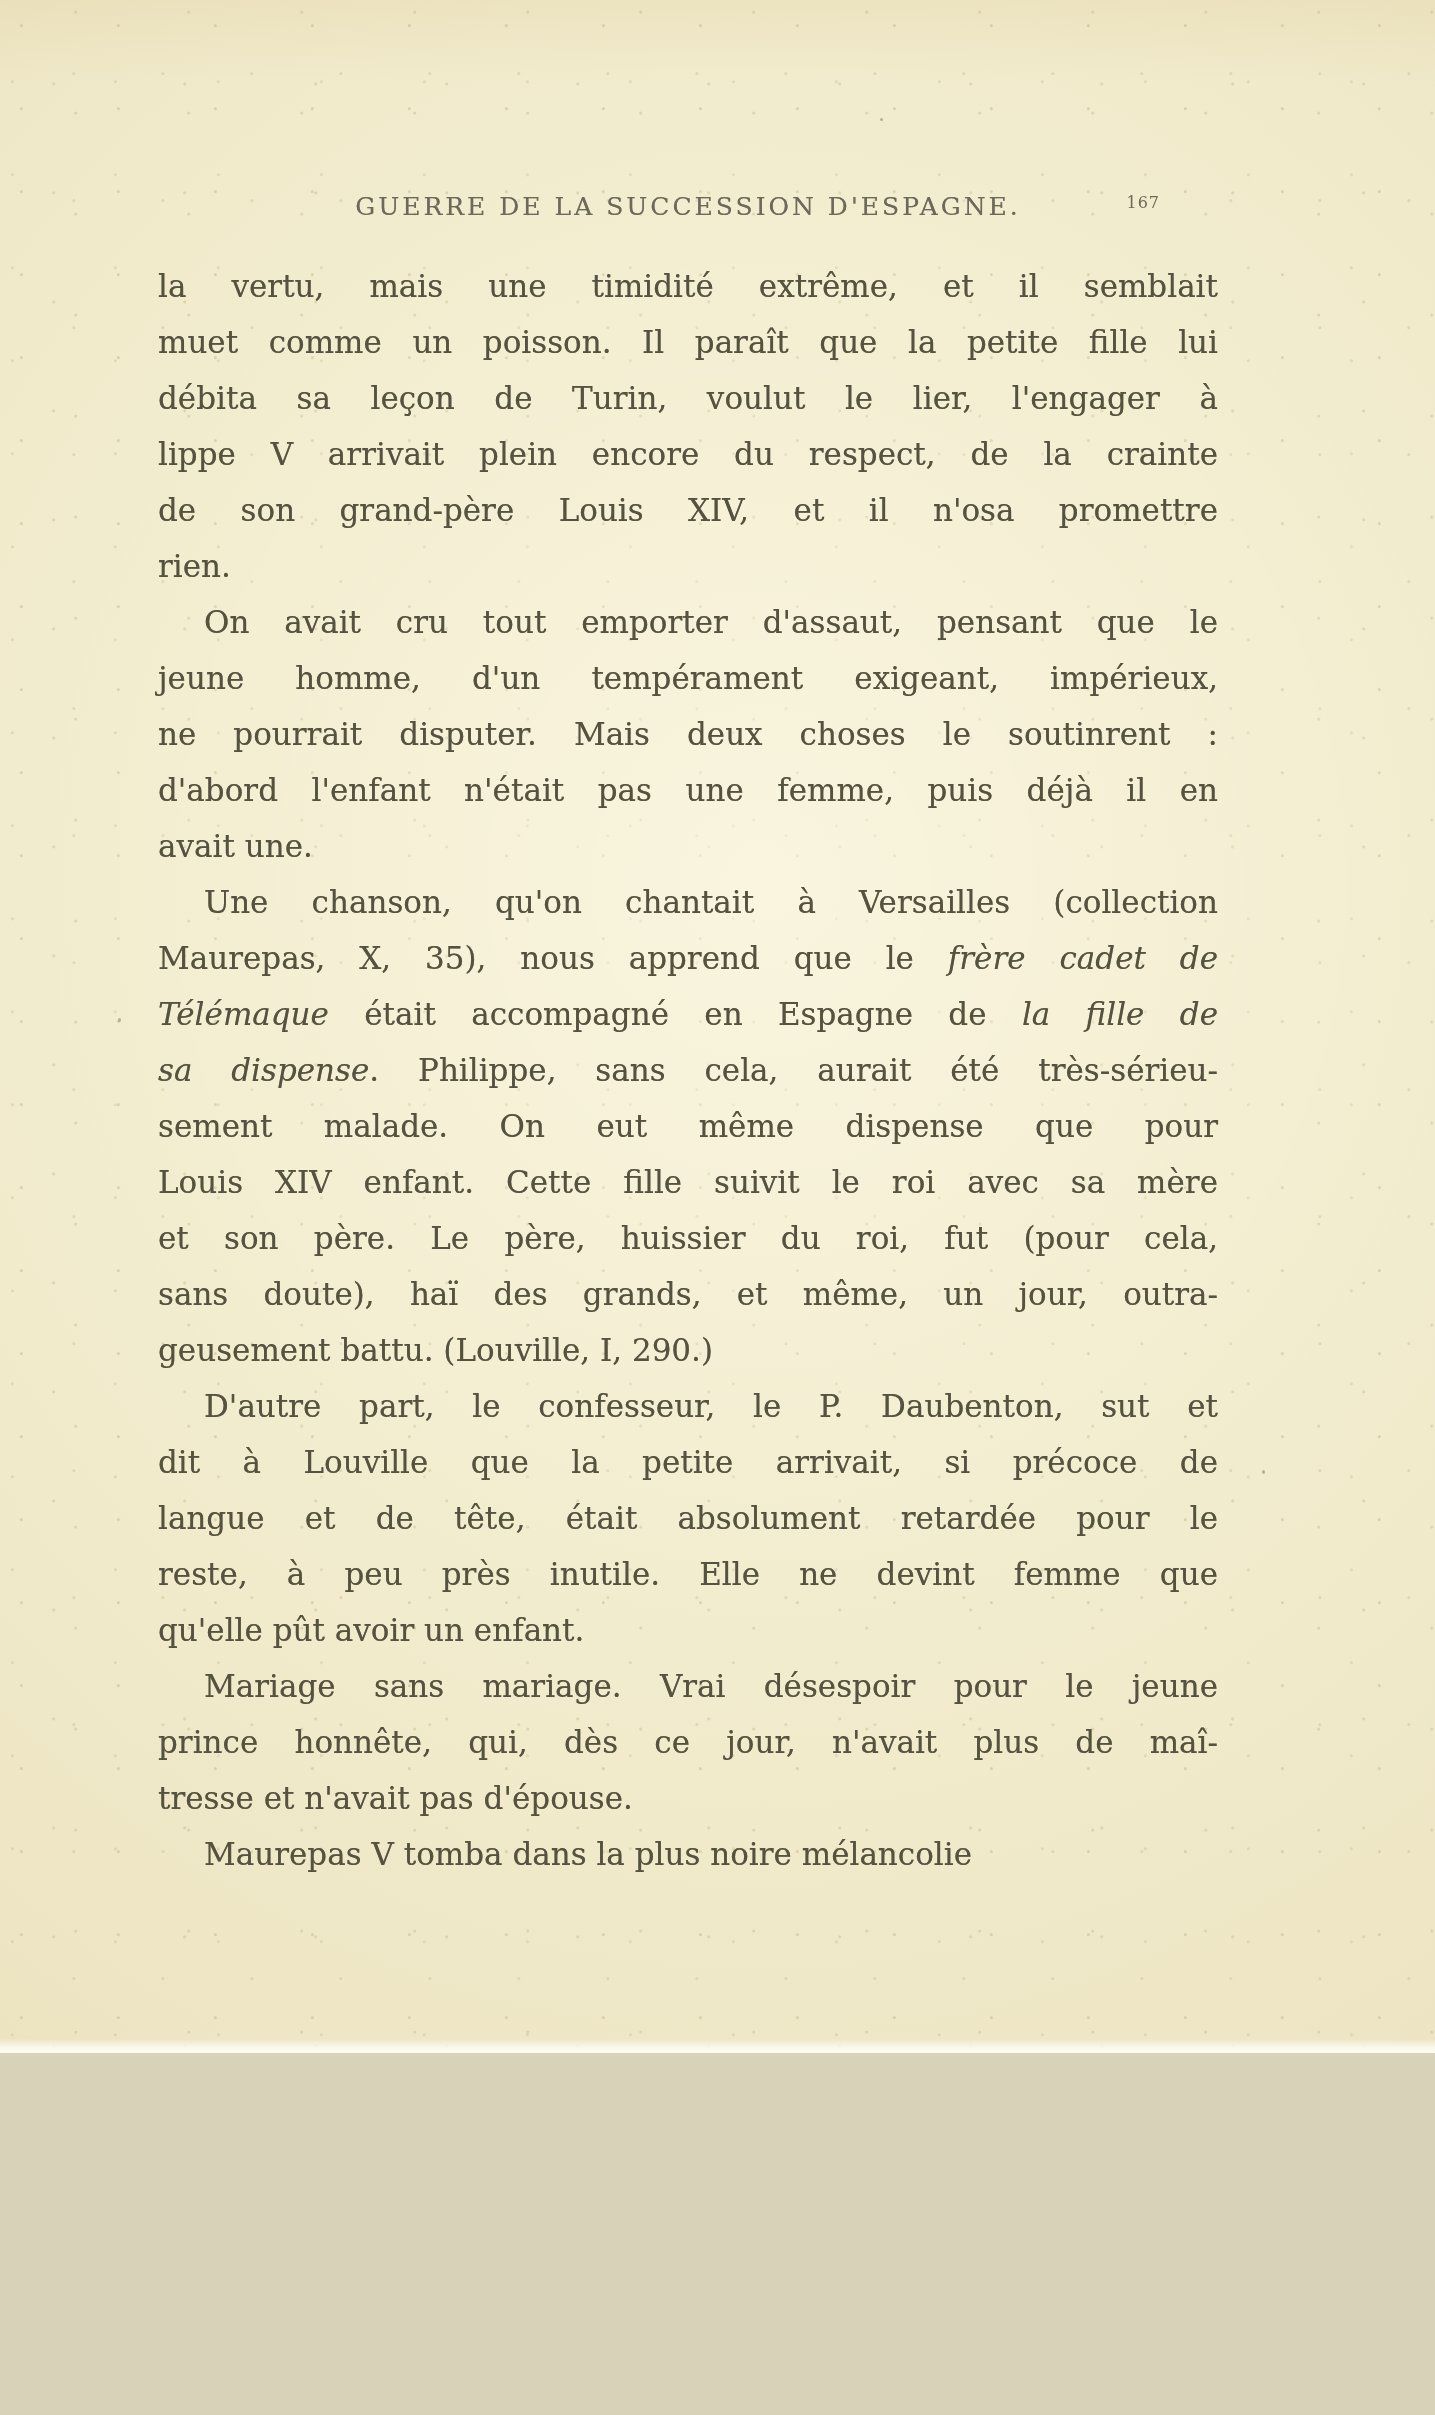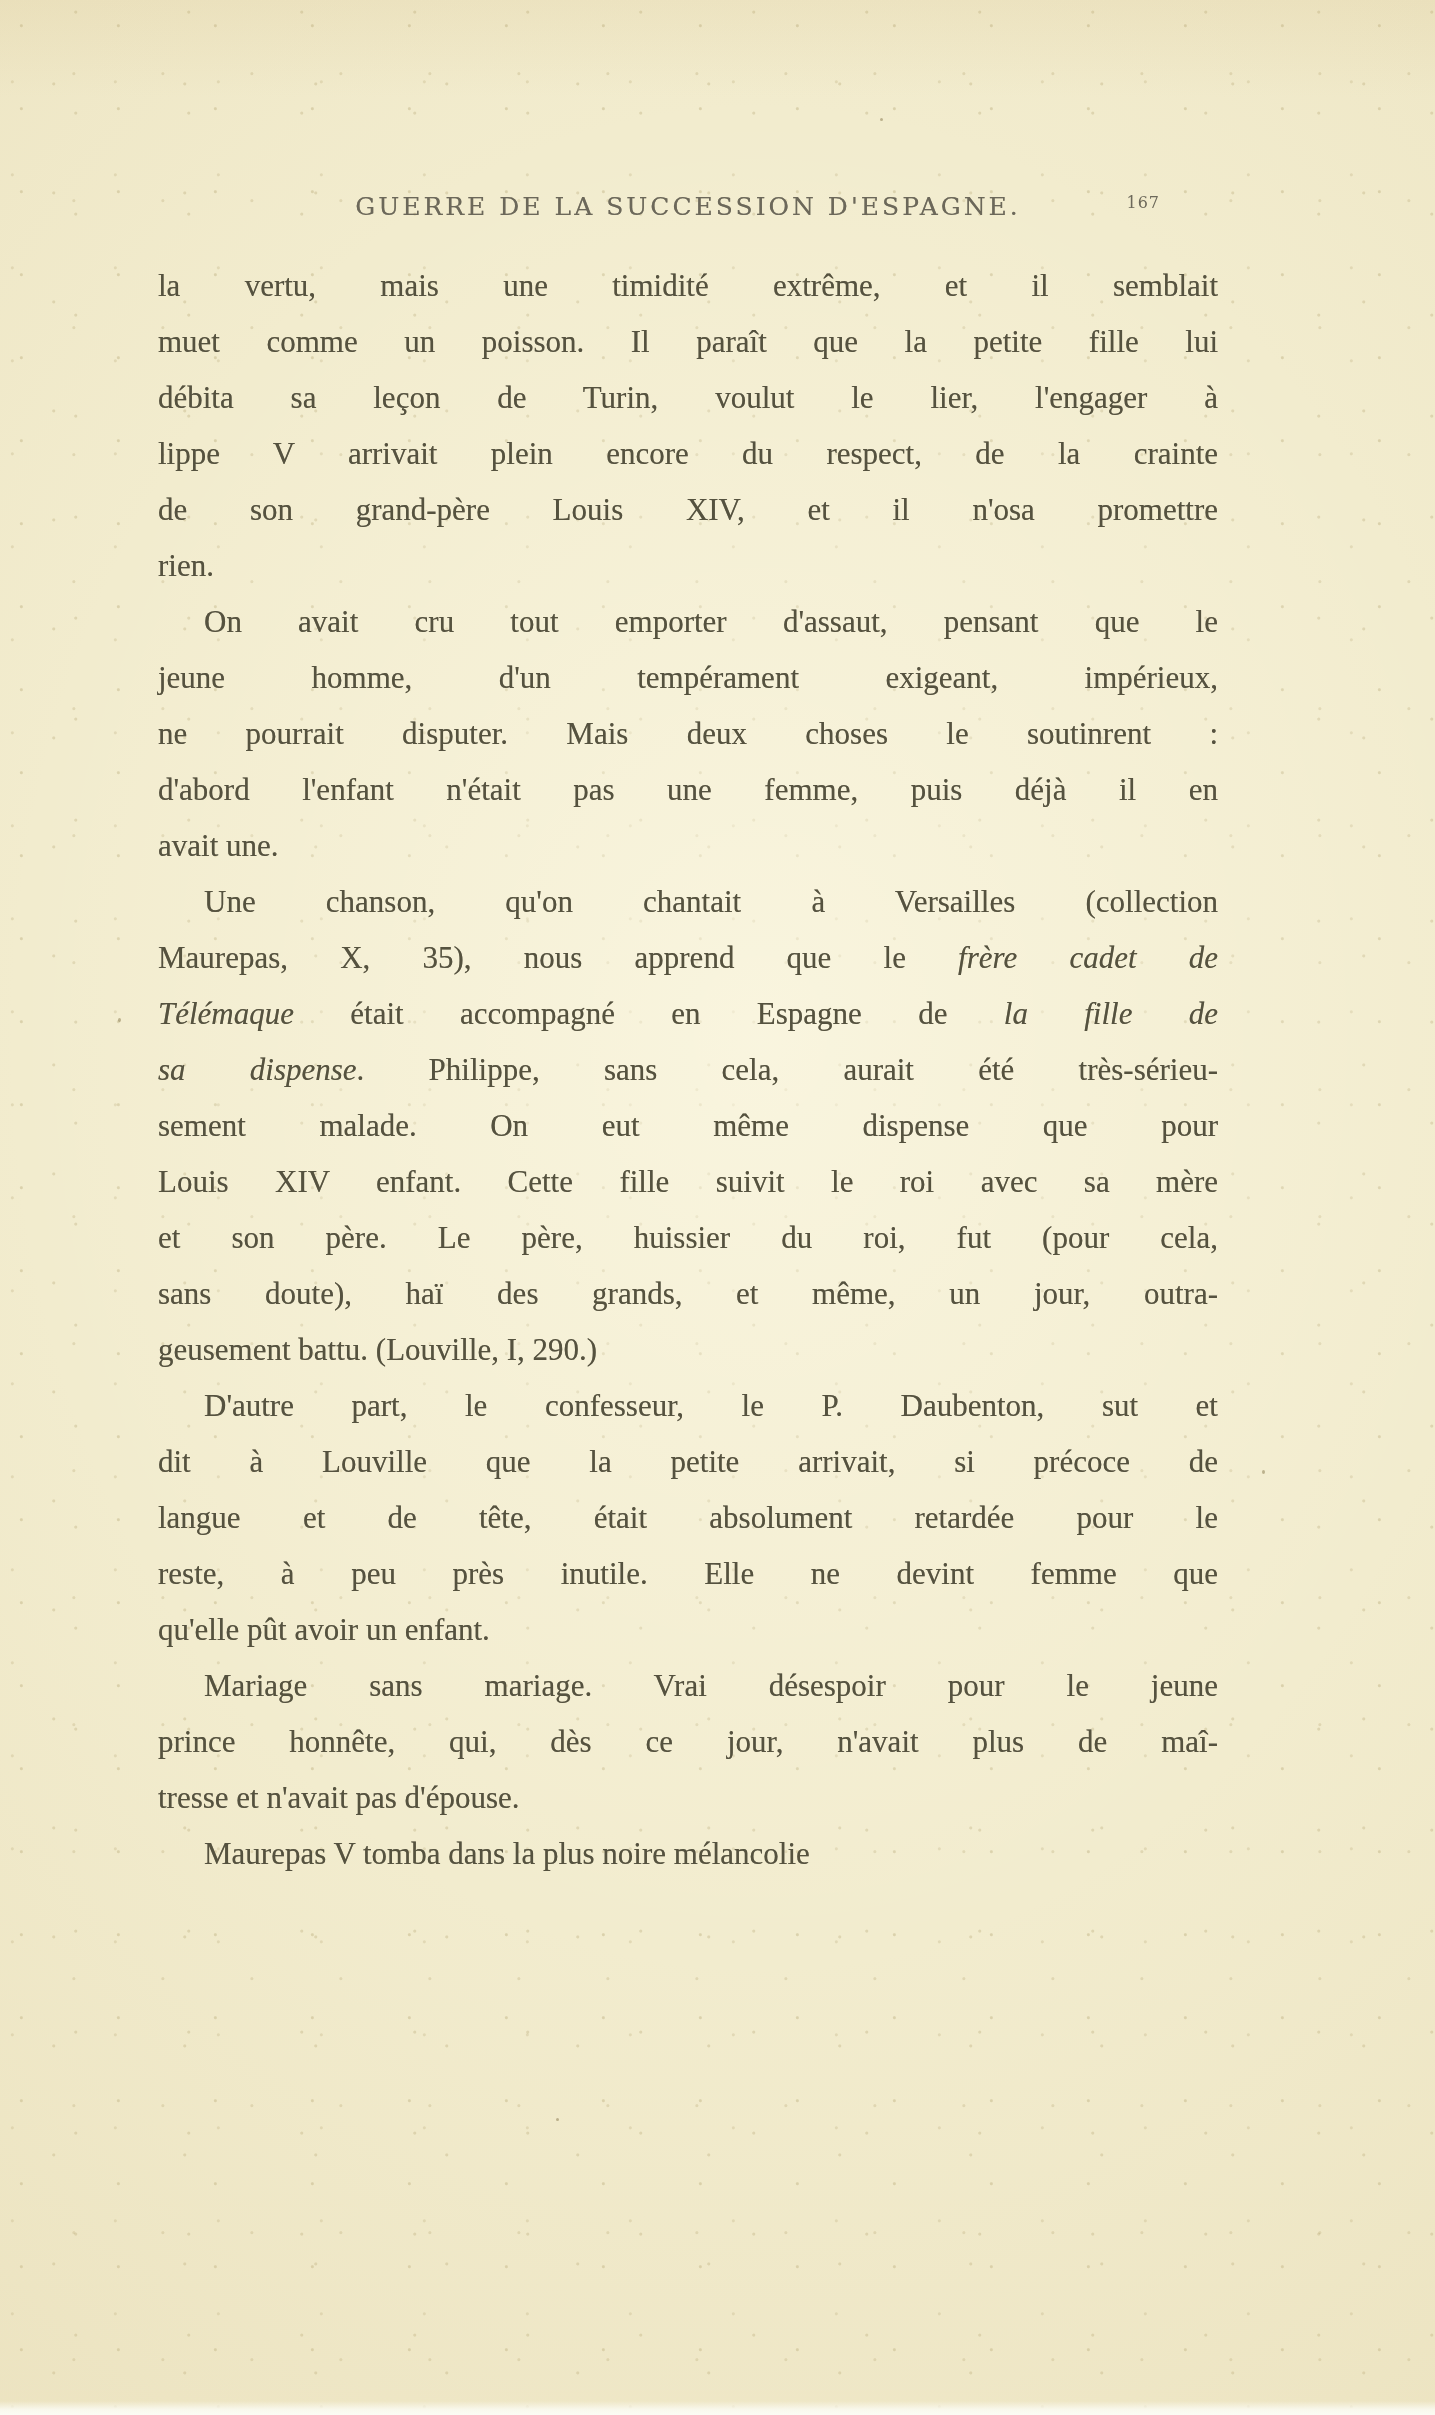--- a/index.html
+++ b/index.html
@@ -3,21 +3,21 @@
 <meta charset="utf-8">
 <style>
   html, body {
     margin: 0;
     padding: 0;
     background: #d8d2b8;
   }
   .page {
     position: relative;
     width: 1435px;
-    height: 2415px;
+    height: 2053px;
     overflow: hidden;
     font-family: "DejaVu Serif", serif;
     background:
       radial-gradient(circle 1px at 22% 31%, rgba(150,130,70,.25) 0 1px, transparent 2px),
       radial-gradient(circle 1px at 67% 12%, rgba(150,130,70,.22) 0 1px, transparent 2px),
       radial-gradient(circle 1px at 83% 58%, rgba(150,130,70,.20) 0 1px, transparent 2px),
       radial-gradient(circle 1px at 41% 77%, rgba(150,130,70,.22) 0 1px, transparent 2px),
       radial-gradient(circle 1px at 12% 88%, rgba(150,130,70,.18) 0 1px, transparent 2px),
       linear-gradient(180deg, #ede4c2 0%, #f2ecce 4%, #f2ecce 100%),
       radial-gradient(ellipse 120% 90% at 52% 42%, #f7f2da 0%, #f2ecce 50%, #ece3c0 82%, #e5dab0 100%);
@@ -64,21 +64,20 @@
     width: 1060px;
     font-size: 31px;
     line-height: 56px;
     color: #55523f;
     text-shadow: 0 0 .6px rgba(80,75,58,.55);
   }
   .line {
     text-align: justify;
     text-align-last: justify;
     white-space: normal;
-    font-family: Liberation Serif, serif;
   }
   .line.last {
     text-align-last: left;
   }
   .line.indent {
     text-indent: 46px;
   }
   .it {
     font-style: italic;
   }

